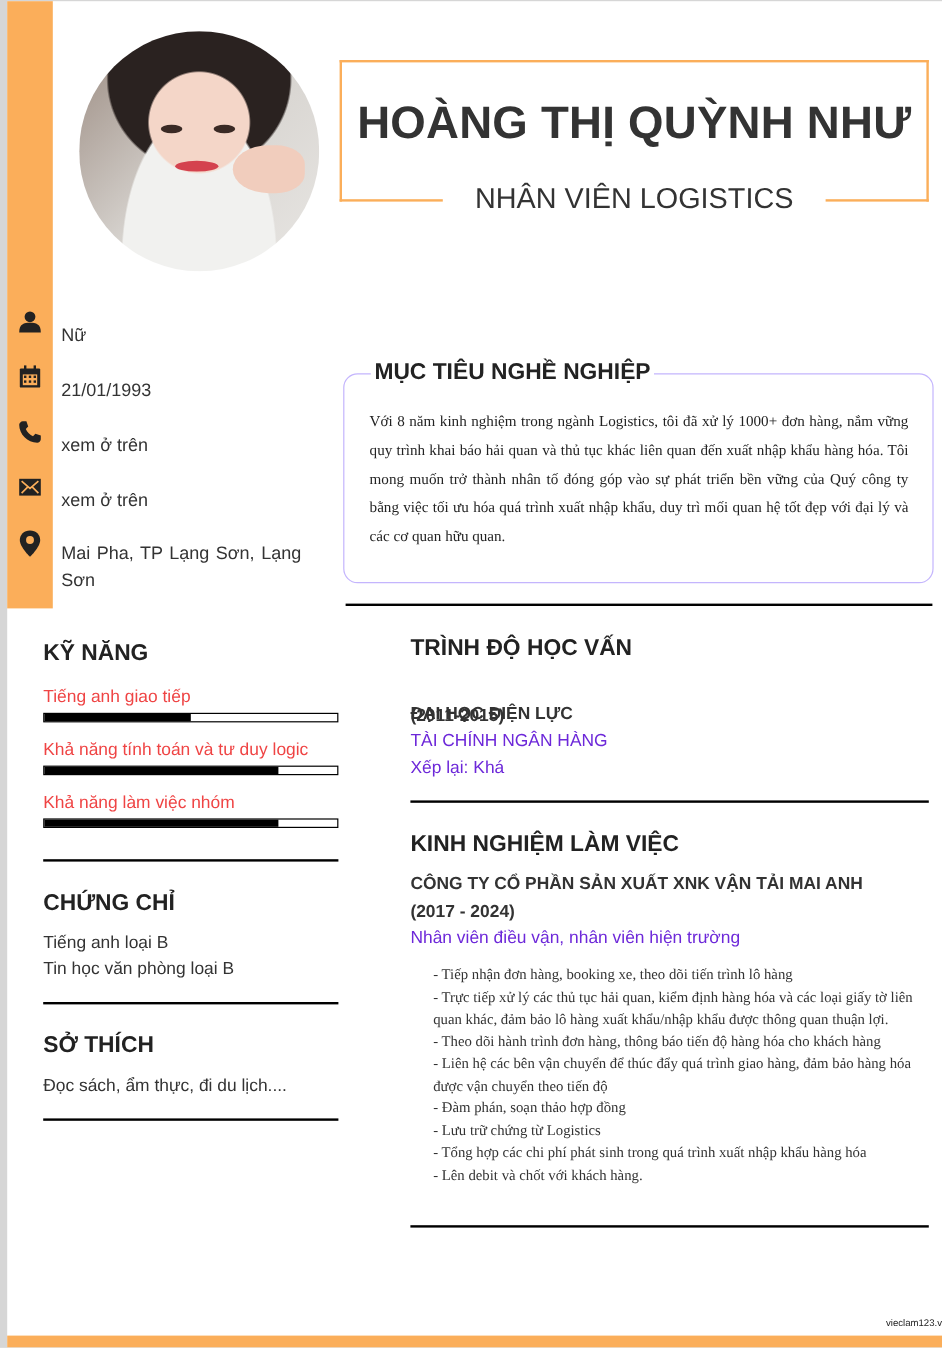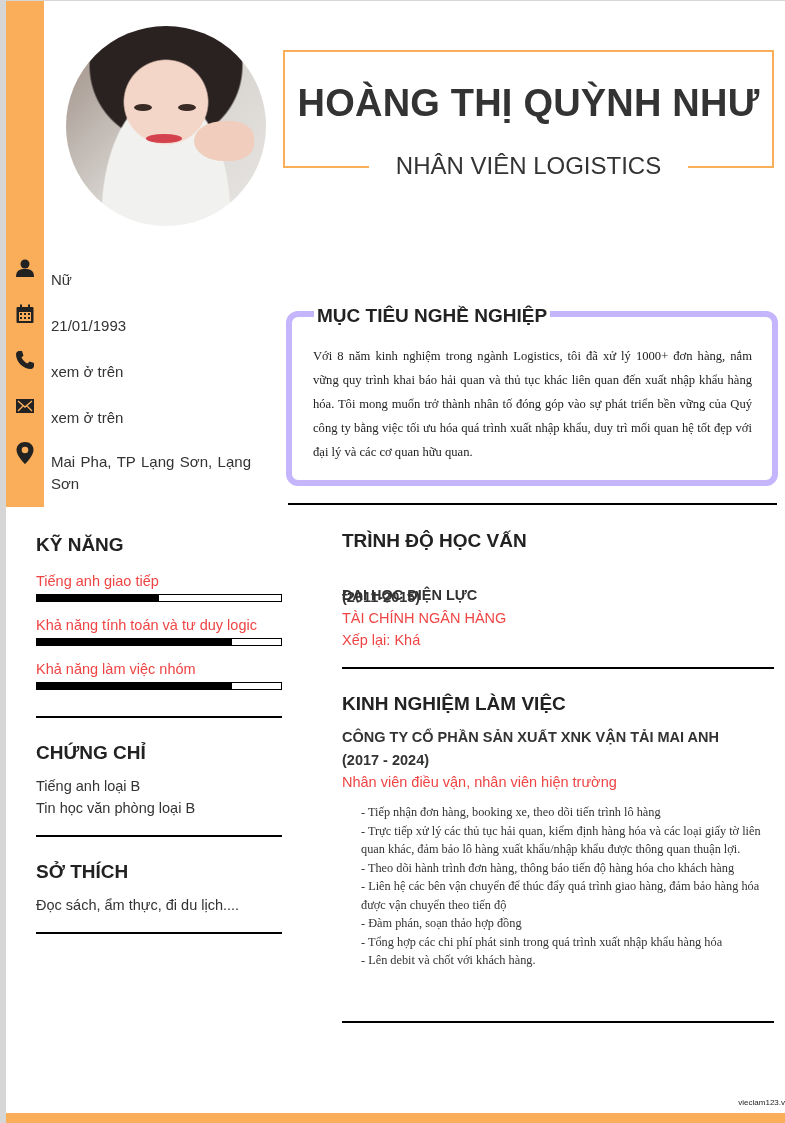--- a/index.html
+++ b/index.html
@@ -22,32 +22,32 @@
   .name-box .bl { position: absolute; left: -2px; bottom: 0; width: 86px; border-bottom: 2px solid #fbae5a; }
   .name-box .br { position: absolute; right: -2px; bottom: 0; width: 86px; border-bottom: 2px solid #fbae5a; }
   .name { position: absolute; left: 0; right: 0; top: 30px; text-align: center; font-size: 38px; font-weight: bold; color: #333; letter-spacing: 0.2px; }
   .job-title { position: absolute; left: 0; right: 0; top: 100px; text-align: center; font-size: 24px; color: #333; }
 
   .info-list { position: absolute; left: 0; top: 250px; width: 260px; }
   .info-row { position: absolute; left: 0; width: 260px; display: flex; align-items: flex-start; }
   .info-icon { position: absolute; left: 8px; width: 22px; height: 22px; display: flex; align-items: center; justify-content: center; }
   .info-text { position: absolute; left: 45px; width: 200px; font-size: 15px; line-height: 22px; color: #333; text-align: justify; margin-top: 12px; }
 
-  .objective { position: absolute; left: 280px; top: 310px; width: 492px; height: 175px; border: 6px solid #c4b5fd; border-radius: 12px; }
+  .objective { position: absolute; left: 280px; top: 310px; width: 492px; height: 175px; border: 1px solid #c4b5fd; border-radius: 12px; }
   .objective-title { position: absolute; left: 22px; top: -12px; background: #fff; padding: 0 3px; font-size: 19px; font-weight: bold; color: #222; }
   .objective-text { position: absolute; left: 21px; right: 20px; top: 27px; font-family: "Liberation Serif", serif; font-size: 12.6px; line-height: 24px; text-align: justify; color: #222; }
   .rule { position: absolute; height: 3px; background: #000; }
 
   .section-title { position: absolute; font-size: 19px; font-weight: bold; color: #222; }
   .skill-label { position: absolute; left: 30px; font-size: 14.5px; color: #ef4444; }
   .skill-bar { position: absolute; left: 30px; width: 246px; height: 8px; border: 1px solid #000; background: #fff; }
   .skill-fill { height: 100%; background: #000; }
   .plain-line { position: absolute; font-size: 14.5px; color: #333; }
 
-  .edu-line { position: absolute; left: 336px; font-size: 14.5px; color: #ef4444; }
+  .edu-line { position: absolute; left: 336px; font-size: 14.5px; color: #6d28d9; }
   .bold-line { font-weight: bold; color: #333; }
   .duties { position: absolute; left: 355px; width: 414px; top: 802px; font-family: "Liberation Serif", serif; font-size: 12.3px; line-height: 18.5px; color: #333; text-align: left; }
   .duty { display: block; }
   .watermark { position: absolute; right: 0; top: 1097px; font-size: 8px; color: #222; }
 </style>
 </head>
 <body>
 
 <div class="page">
   <div class="sidebar-strip"></div>
@@ -163,20 +163,21 @@
   <div class="section-title" style="left:336px; top:692px;">KINH NGHIỆM LÀM VIỆC</div>
   <div class="edu-line bold-line" style="top:728px;text-align:center;">CÔNG TY CỔ PHẦN SẢN XUẤT XNK VẬN TẢI MAI ANH</div>
   <div class="edu-line bold-line" style="top:751px;">(2017 - 2024)</div>
   <div class="edu-line" style="top:773px;">Nhân viên điều vận, nhân viên hiện trường</div>
   <div class="duties">
     <span class="duty">- Tiếp nhận đơn hàng, booking xe, theo dõi tiến trình lô hàng</span>
     <span class="duty">- Trực tiếp xử lý các thủ tục hải quan, kiểm định hàng hóa và các loại giấy tờ liên quan khác, đảm bảo lô hàng xuất khẩu/nhập khẩu được thông quan thuận lợi.</span>
     <span class="duty">- Theo dõi hành trình đơn hàng, thông báo tiến độ hàng hóa cho khách hàng</span>
     <span class="duty">- Liên hệ các bên vận chuyển để thúc đẩy quá trình giao hàng, đảm bảo hàng hóa được vận chuyển theo tiến độ</span>
     <span class="duty">- Đàm phán, soạn thảo hợp đồng</span>
+    <span class="duty">- Lưu trữ chứng từ Logistics</span>
     <span class="duty">- Tổng hợp các chi phí phát sinh trong quá trình xuất nhập khẩu hàng hóa</span>
     <span class="duty">- Lên debit và chốt với khách hàng.</span>
   </div>
   <div class="rule" style="left:336px; top:1020px; width:432px; height:2px;"></div>
 
   <div class="watermark">vieclam123.v</div>
   <div class="footer-strip"></div>
 </div>
 
 </body></html>

